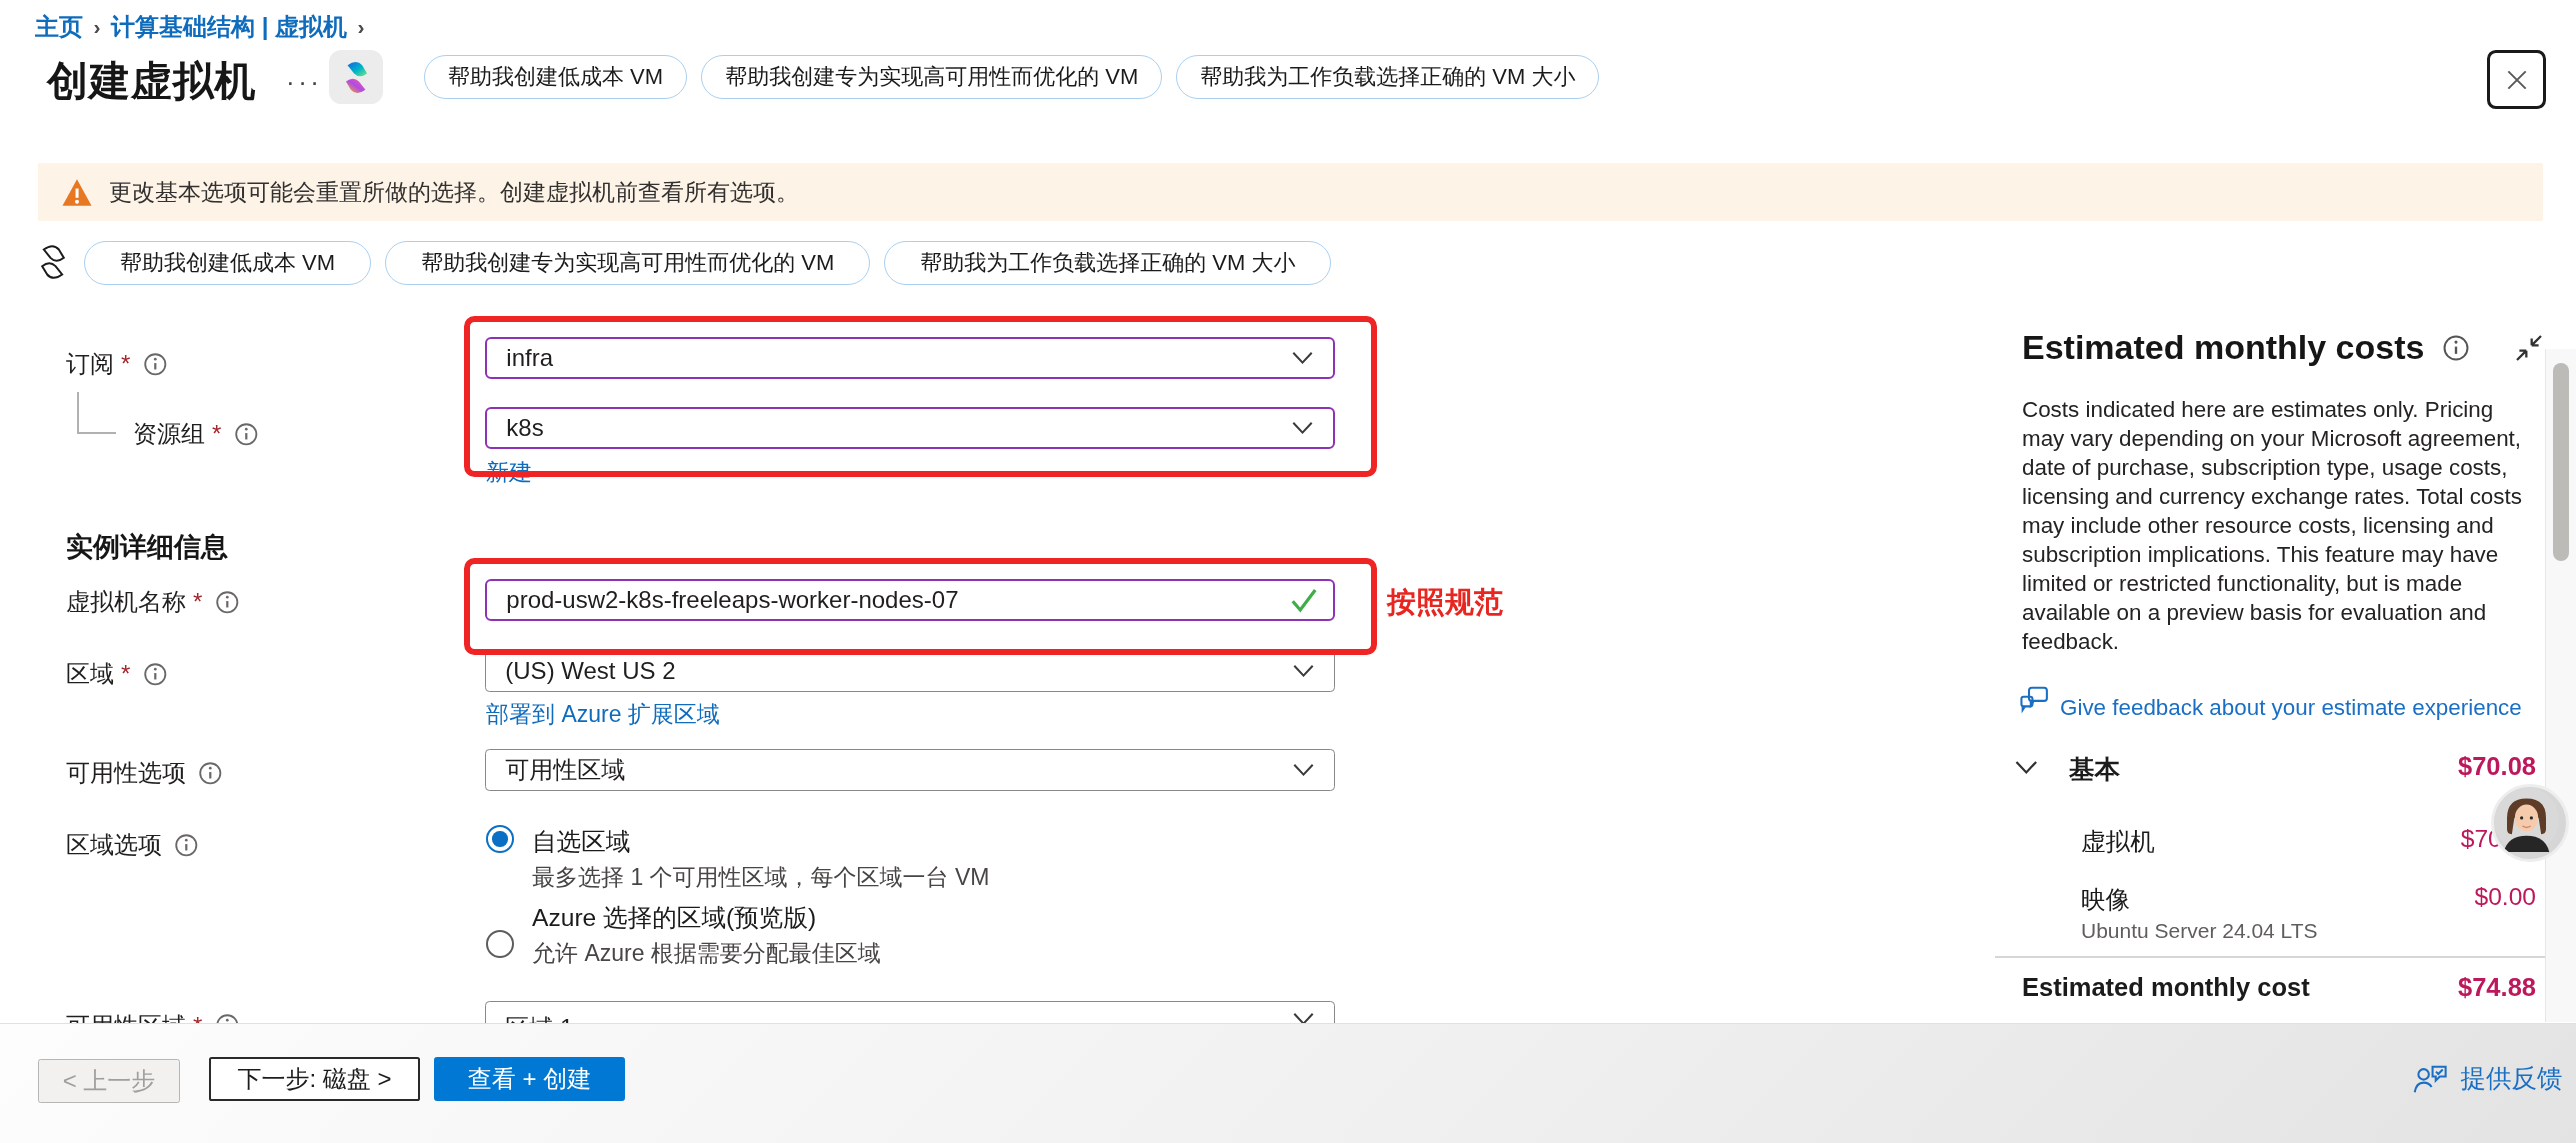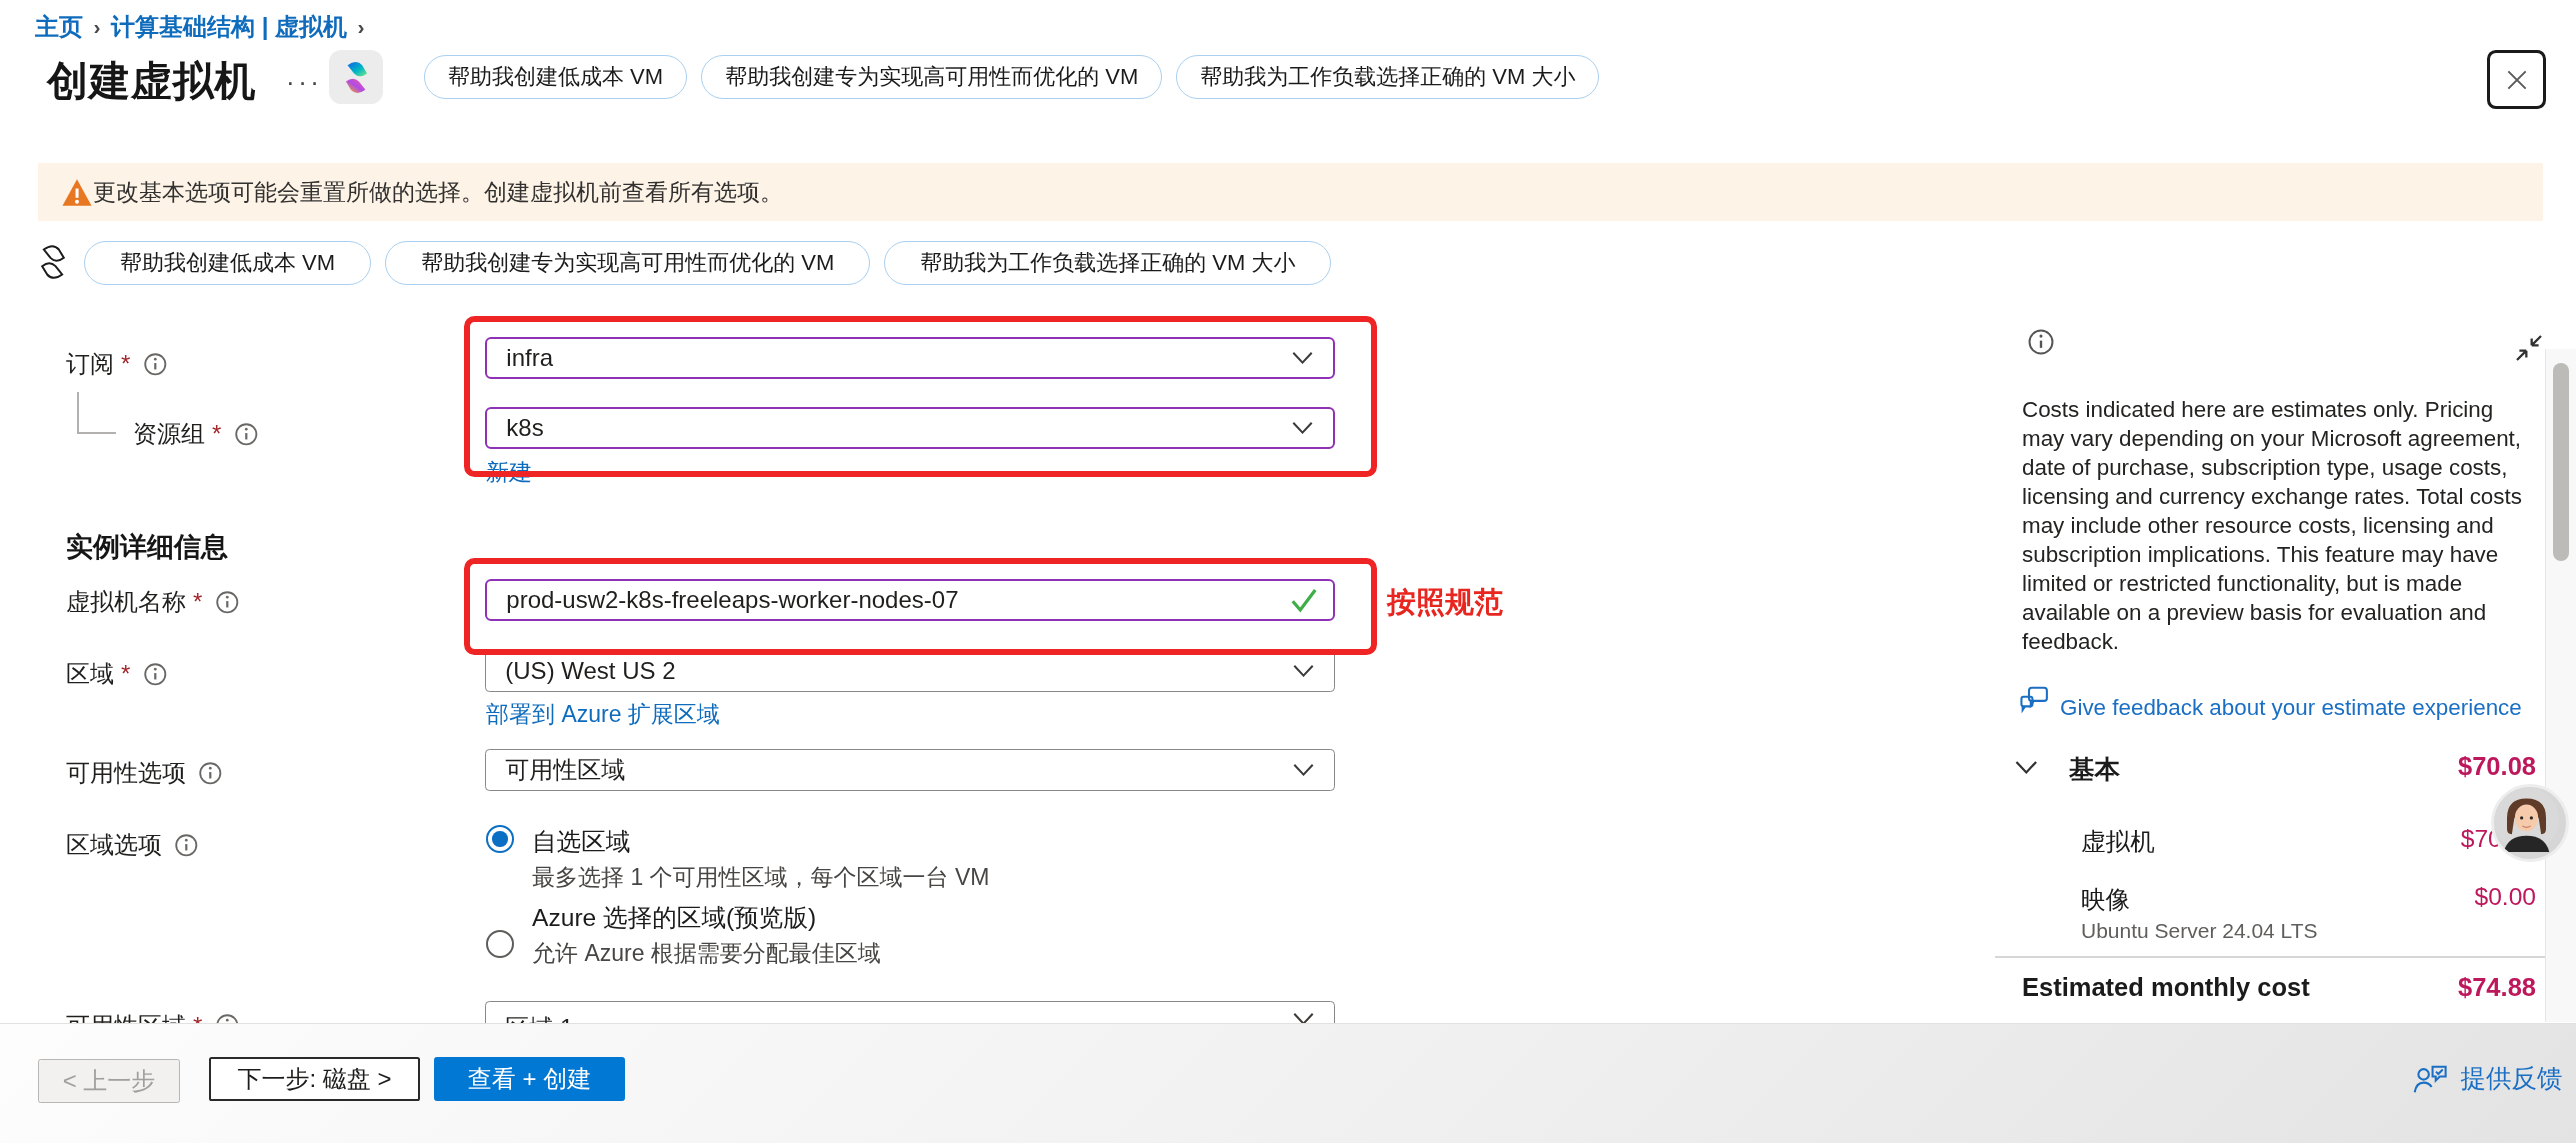--- a/index.html
+++ b/index.html
@@ -21,21 +21,21 @@
   .pillrow{display:flex;gap:14px;align-items:center;}
   .pill{height:44px;border:1.8px solid #a9d0f0;border-radius:24px;background:#fff;
         display:flex;align-items:center;padding:0 23px;font-size:22px;color:#1b1b1b;
         white-space:nowrap;cursor:pointer;}
 
   .closebtn{width:53px;height:53px;border:3.5px solid #1a1a1a;border-radius:8.8px;background:#fff;
             display:flex;align-items:center;justify-content:center;cursor:pointer;}
 
   .banner{width:2505px;height:58px;background:#fdf3e6;border-radius:1.8px;
           display:flex;align-items:center;padding:0 0 0 23px;box-sizing:border-box;}
-  .banner .txt{font-size:23px;color:#323130;}
+  .banner .txt{font-size:23px;color:#323130;margin-left:16px;}
 
   
   .lbl{font-size:24px;color:#201f1e;display:flex;align-items:center;gap:7px;white-space:nowrap;}
   .req{color:#a4262c;font-size:24px;}
   .info{width:24.6px;height:24.6px;display:inline-flex;margin-left:5.3px;cursor:pointer;flex:0 0 auto;}
 
   .dd,.ti{width:850px;height:42px;box-sizing:border-box;background:#fff;border:1.8px solid #8a8886;
       border-radius:4.4px;display:flex;align-items:center;justify-content:space-between;
       padding:0 19.3px;font-size:24px;color:#201f1e;cursor:pointer;}
   .purple{border:2.6px solid #8f31b5;border-radius:6.1px;}
@@ -297,20 +297,21 @@
     </div>
     <div class="abs dd" style="left:485px;top:1.8px;align-items:flex-start;padding-top:10.5px;">
       <span>区域 1</span>
       <svg class="chev" viewBox="0 0 20 12">
           <path d="M2 1.5 L10 10 L18 1.5" fill="none" stroke="#3b3a39" stroke-width="1.8"></path>
         </svg>
     </div>
   </div>
 
   <div class="abs cp-title" style="left:2022px;top:328px;">
+    <span>Estimated monthly costs</span>
     <span class="info" style="width:28px;height:28px;">
       <svg viewBox="0 0 20 20">
           <circle cx="10" cy="10" r="8.2" fill="none" stroke="#555" stroke-width="1.4"></circle>
           <line x1="10" y1="9" x2="10" y2="14.2" stroke="#555" stroke-width="1.7"></line>
           <circle cx="10" cy="5.8" r="1.1" fill="#555"></circle>
         </svg>
     </span>
   </div>
   <span class="abs" style="left:2513px;top:332px;">
     <svg width="32" height="32" viewBox="0 0 24 24" fill="none" stroke="#323130" stroke-width="1.7">

